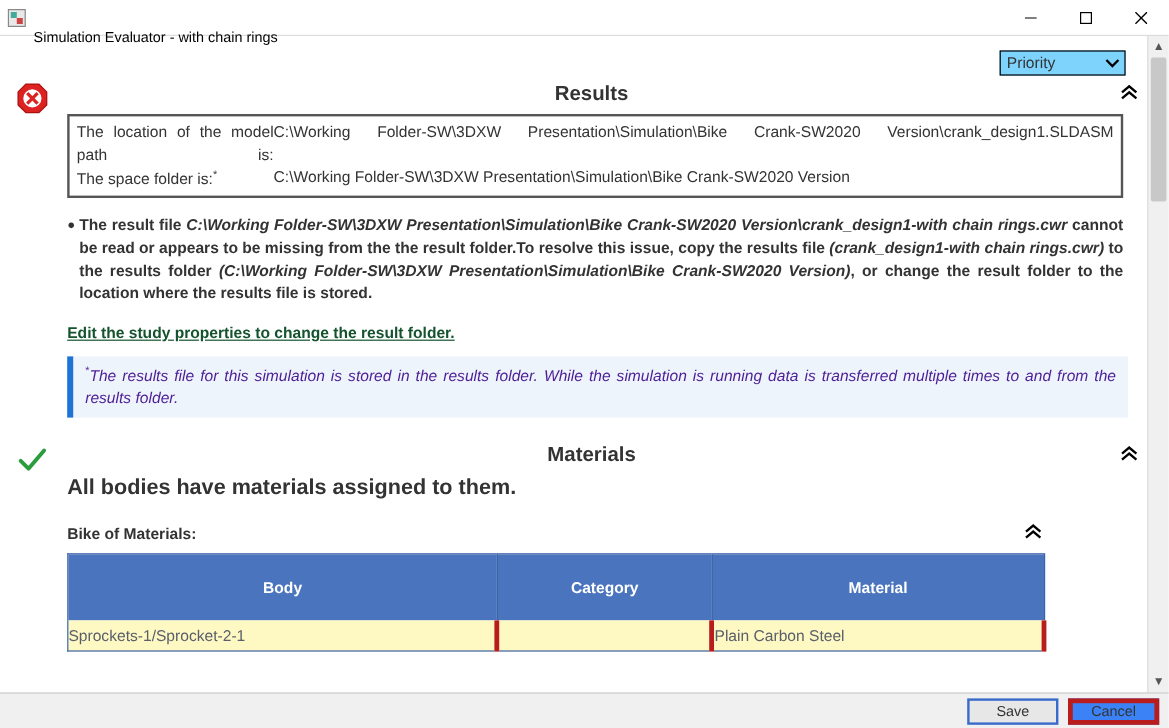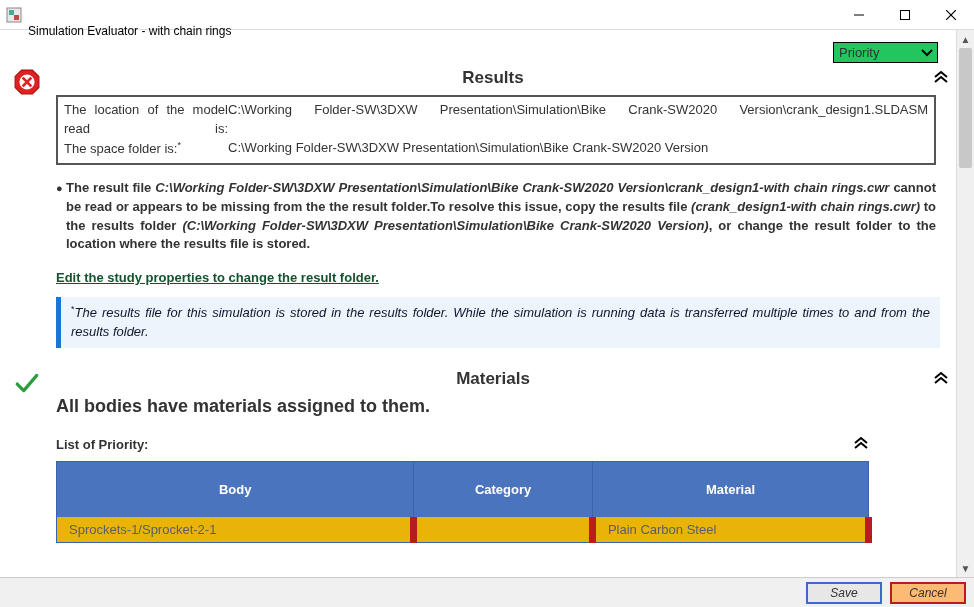--- a/index.html
+++ b/index.html
@@ -36,21 +36,21 @@
   }
   .win-btn svg { width: 10px; height: 10px; }
   .toolbar {
     display: flex;
     justify-content: flex-end;
     padding: 6px 18px 2px 0;
   }
   .priority-select {
     width: 105px;
     border: 1px solid #000;
-    background: #22c55e;
+    background: #7dd3fc;
     font-size: 13px;
     height: 21px;
     display: flex;
     align-items: center;
     justify-content: space-between;
     padding: 0 2px 0 5px;
   }
   .priority-select .pcaret {
     width: 16px; height: 16px;
     display: flex; align-items: center; justify-content: center;
@@ -115,21 +115,21 @@
     font-weight: 700;
     display: inline-block;
     margin: 12px 0 8px 0;
   }
   .note-box {
     border-left: 5px solid #1e73d6;
     background: #eef4fc;
     padding: 6px 10px;
     margin: 4px 12px 18px 0;
     font-style: italic;
-    color: #0f172a;
+    color: #4c1d95;
     font-size: 13px;
     line-height: 1.45;
     text-align: justify;
   }
   .note-box .star { font-style: normal; font-size: 9px; vertical-align: super; }
   .materials-body { padding-right: 4px; }
   .mat-assigned { font-weight: 700; margin: 6px 0 16px 0; font-size: 18px; }
   .mat-list-head {
     display: flex; align-items: center; justify-content: space-between;
     margin: 0 80px 6px 0;
@@ -144,43 +144,42 @@
   }
   .mat-table th {
     background: #4a74bd;
     color: #fff;
     font-weight: 700;
     padding: 20px 8px;
     border-right: 1px solid #3a63aa;
     text-align: center;
   }
   .mat-table td {
-    background: #eab308;
-    padding: 5px 12px;
-    border-right: 7px solid #b91c1c;
+    background: #fef9c3;
+    padding: 5px 0;
+    border-right: 4px solid #b91c1c;
     color: #5a5e6a;
   }
   .footer {
     position: absolute;
     bottom: 0; left: 0; right: 0;
     height: 30px;
     background: #f0f0f0;
     border-top: 1px solid #ccc;
     display: flex;
     justify-content: flex-end;
     align-items: center;
     padding-right: 8px;
     gap: 8px;
-    font-style: italic;
   }
   .btn {
     min-width: 76px;
     height: 22px;
-    background: #fdba74;
-    border: 2px solid #b91c1c;
+    background: #3b82f6;
+    border: 4px solid #b91c1c;
     font-size: 12px;
     display: flex; align-items: center; justify-content: center;
   }
   .btn.primary { border: 2px solid #3a6bcc; background: #e7e7e7; }
   .scroll-right {
     position: absolute;
     top: 30px; right: 0; bottom: 30px;
     width: 18px;
     background: #f0f0f0;
     border-left: 1px solid #ddd;
@@ -264,21 +263,21 @@
             <svg viewBox="0 0 16 16" width="16" height="16">
                 <path d="M2 8 L8 3 L14 8" fill="none" stroke="#000" stroke-width="2"></path>
                 <path d="M2 13 L8 8 L14 13" fill="none" stroke="#000" stroke-width="2"></path>
               </svg>
           </span>
         </div>
       </div>
 
       <div class="info-box">
         <div class="info-row">
-          <div class="info-label j">The location of the model read is:</div>
+          <div class="info-label j">The location of the model path is:</div>
           <div class="info-value j">C:\Working Folder-SW\3DXW Presentation\Simulation\Bike Crank-SW2020 Version\crank_design1.SLDASM</div>
         </div>
         <div class="info-row">
           <div class="info-label"><span>The space folder is:</span><span class="sup">*</span></div>
           <div class="info-value">C:\Working Folder-SW\3DXW Presentation\Simulation\Bike Crank-SW2020 Version</div>
         </div>
       </div>
 
       <div class="bullet-row">
         <div class="bullet">●</div>
@@ -312,21 +311,21 @@
                 <path d="M2 8 L8 3 L14 8" fill="none" stroke="#000" stroke-width="2"></path>
                 <path d="M2 13 L8 8 L14 13" fill="none" stroke="#000" stroke-width="2"></path>
               </svg>
           </span>
         </div>
       </div>
 
       <div class="mat-assigned">All bodies have materials assigned to them.</div>
 
       <div class="mat-list-head">
-        <div class="mat-list-title">List of Priority:</div>
+        <div class="mat-list-title">Bike of Materials:</div>
         <div class="collapse-btn">
           <span>
             <svg viewBox="0 0 16 16" width="16" height="16">
                 <path d="M2 8 L8 3 L14 8" fill="none" stroke="#000" stroke-width="2"></path>
                 <path d="M2 13 L8 8 L14 13" fill="none" stroke="#000" stroke-width="2"></path>
               </svg>
           </span>
         </div>
       </div>
 

